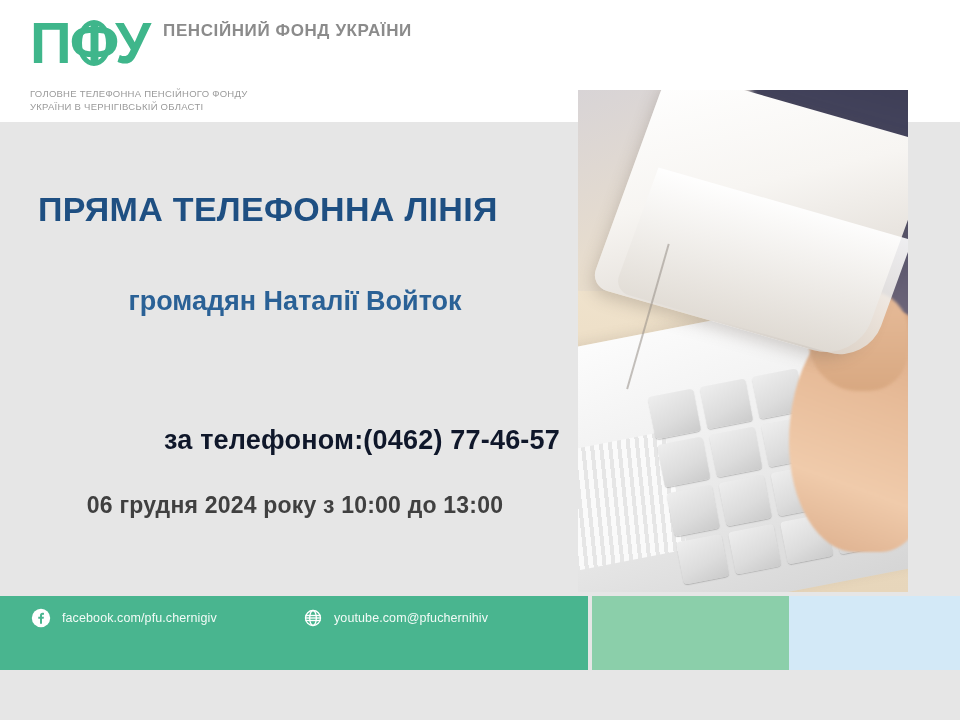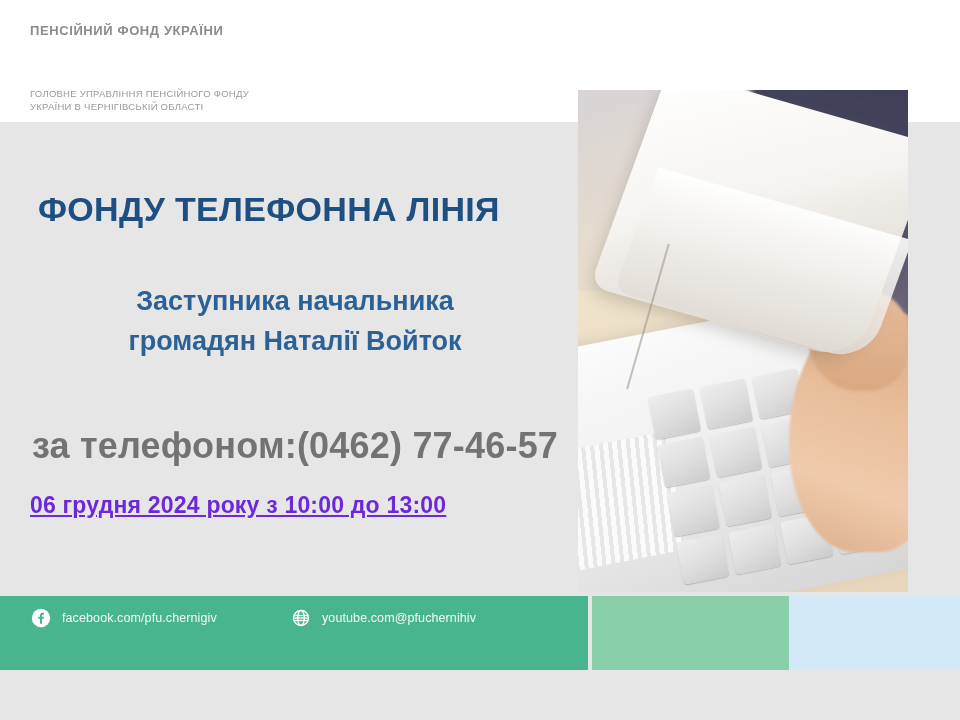--- a/index.html
+++ b/index.html
@@ -43,21 +43,21 @@
     left: 47px; top: 8px;
     width: 34px; height: 46px;
     border: 5px solid #3fb68b;
     border-radius: 50%;
     box-sizing: border-box;
   }
   .logo-words {
     padding-top: 10px;
     color: #8b8b8b;
     font-weight: 700;
-    font-size: 13px;
+    font-size: 17px;
     line-height: 17px;
     letter-spacing: 0.6px;
   }
   .logo-sub {
     position: absolute; left: 30px; top: 88px;
     color: #9a9a9a;
     font-size: 9.5px;
     line-height: 12.5px;
     font-weight: 400;
     letter-spacing: 0.25px;
@@ -184,35 +184,35 @@
     text-align: center;
     color: #2a6196;
     font-size: 27px;
     font-weight: 700;
     line-height: 40px;
   }
   .phone-line {
     position: absolute;
     left: 30px; top: 425px;
     width: 530px;
-    text-align: center;
-    color: #737373;
-    font-size: 36px;
+    text-align: right;
+    color: #0f172a;
+    font-size: 27px;
     font-weight: 700;
     letter-spacing: 0.2px;
   }
   .date-line {
     position: absolute;
     left: 30px; top: 492px;
     width: 530px;
-    color: #6d28d9;
+    text-align: center;
+    color: #404040;
     font-size: 23px;
     font-weight: 700;
     letter-spacing: 0.2px;
-    text-decoration: underline;
   }
 
   
   .footer-dark {
     position: absolute;
     left: 0; top: 596px;
     width: 588px; height: 74px;
     background: #49b58f;
   }
   .footer-mid {
@@ -226,21 +226,21 @@
     left: 789px; top: 596px;
     width: 171px; height: 74px;
     background: #d3e9f7;
   }
   .link-col {
     position: absolute;
     display: flex; flex-direction: column;
     gap: 5px;
   }
   .link-col.col-a { left: 30px; top: 604px; }
-  .link-col.col-b { left: 290px; top: 604px; align-items: center; }
+  .link-col.col-b { left: 302px; top: 604px; align-items: center; }
   .link-row {
     display: flex; align-items: center; gap: 10px;
     height: 28px;
   }
   .lnk-icon {
     width: 22px; height: 22px;
     display: flex; align-items: center; justify-content: center;
     color: #ffffff;
     flex: 0 0 22px;
   }
@@ -256,25 +256,26 @@
   
 </style>
 </head>
 <body>
 
 <div id="poster">
 
   <div class="header-band"></div>
 
   <div class="logo-wrap">
+    <div class="logo-mark">ПФУ</div>
     <div class="logo-words">ПЕНСІЙНИЙ
 ФОНД
 УКРАЇНИ</div>
   </div>
-  <div class="logo-sub">ГОЛОВНЕ УПРАВЛІННЯ ПЕНСІЙНОГО  ФОНДУ
+  <div class="logo-sub">ГОЛОВНЕ ТЕЛЕФОННА ПЕНСІЙНОГО  ФОНДУ
 УКРАЇНИ В ЧЕРНІГІВСЬКІЙ ОБЛАСТІ</div>
 
   <div class="photo">
     <div class="ph-bg-top"></div>
     <div class="ph-bg-bot"></div>
     <div class="ph-dark"></div>
     <div class="ph-base"></div>
     <div class="ph-slots"></div>
     <div class="ph-keys">
       <div class="ph-key"></div>
@@ -294,24 +295,23 @@
       <div class="ph-key"></div>
       <div class="ph-key"></div>
     </div>
     <div class="ph-hand"></div>
     <div class="ph-finger"></div>
     <div class="ph-handset"></div>
     <div class="ph-handset-shade"></div>
     <div class="ph-seam"></div>
   </div>
 
-  <div class="title">ФОНДУ ТЕЛЕФОННА ЛІНІЯ</div>
+  <div class="title">ПРЯМА ТЕЛЕФОННА ЛІНІЯ</div>
 
   <div class="subtitle">
-    <div>Заступника начальника</div>
     <div>громадян Наталії Войток</div>
   </div>
 
   <div class="phone-line">за телефоном:(0462) 77-46-57</div>
 
   <div class="date-line">06 грудня 2024 року з 10:00 до 13:00</div>
 
   <div class="footer-dark"></div>
   <div class="footer-mid"></div>
   <div class="footer-light"></div>

